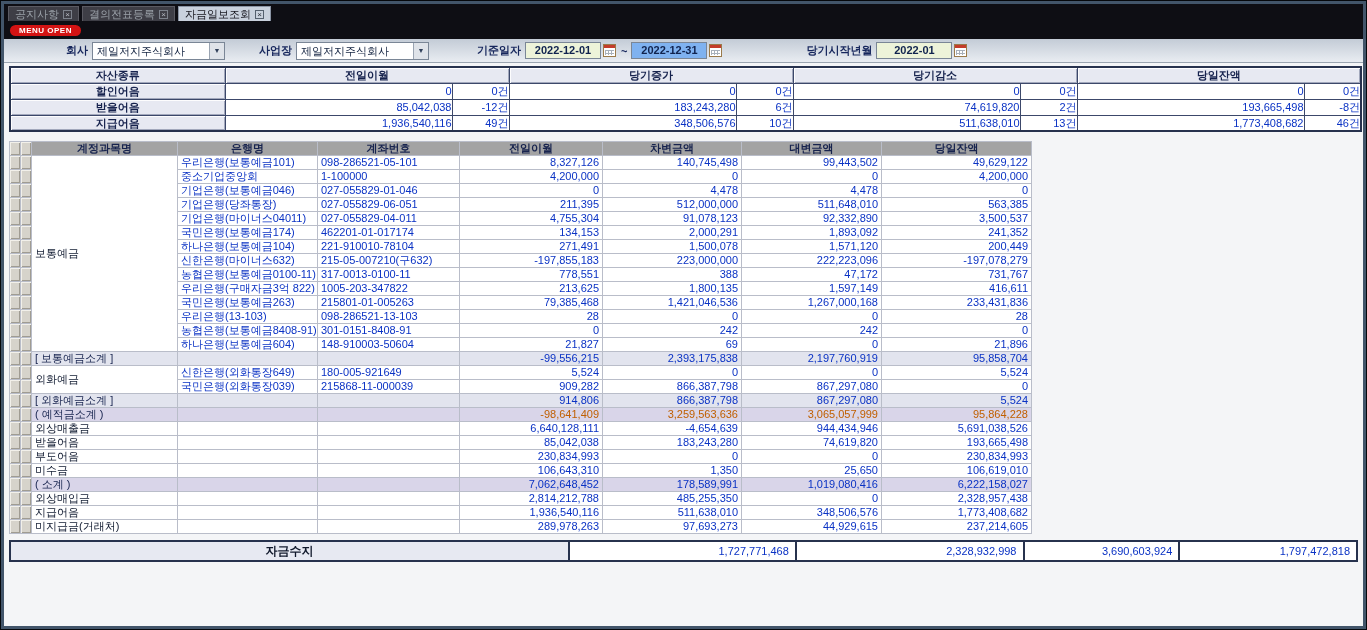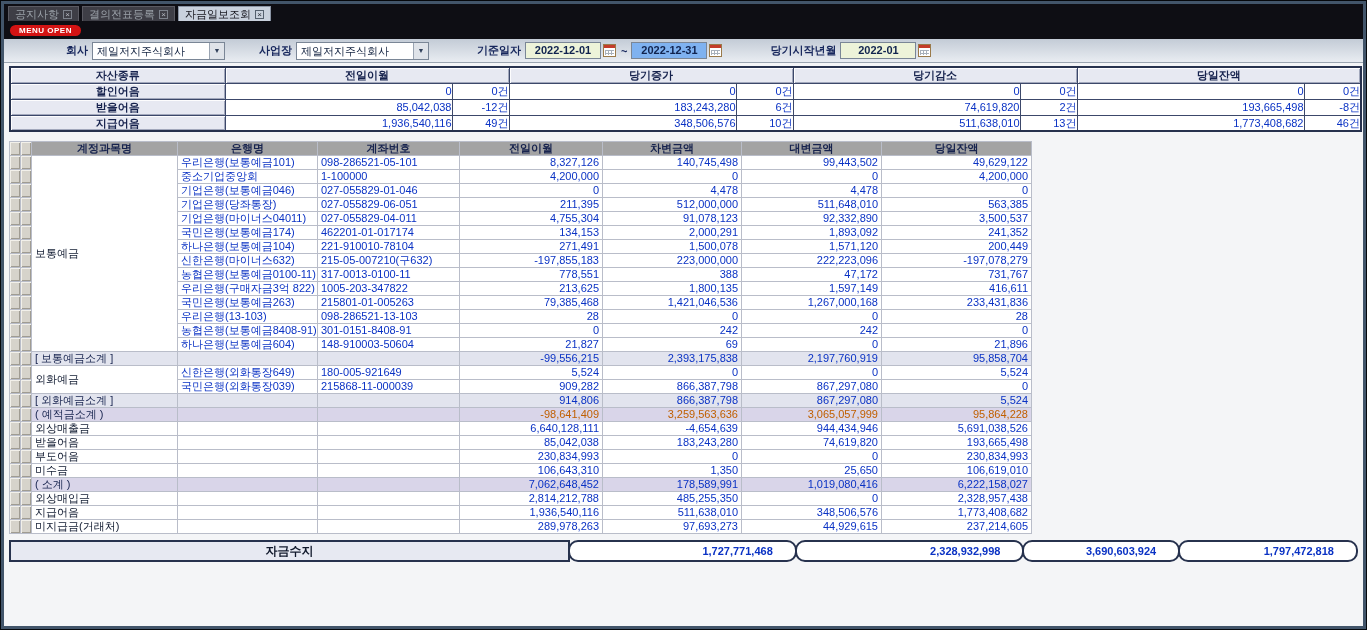--- a/index.html
+++ b/index.html
@@ -12,21 +12,21 @@
   .tab { height:15px; display:flex; align-items:center; gap:4px; padding:0 6px; font-size:11px; background:#3e3e46; color:#9aa0a8; border:1px solid #5a5a62; border-bottom:none; cursor:default; white-space:nowrap; }
   .tab.active { background:#c9d1dd; color:#16161e; border-color:#8a94a4; }
   .tab-close { width:9px; height:9px; line-height:8px; font-size:8px; text-align:center; border:1px solid #7d828c; color:#b6bac2; display:inline-block; }
   .tab.active .tab-close { border-color:#55606e; color:#2a2f38; }
 
   .menustrip { height:18px; background:#0e0e14; display:flex; align-items:center; padding-left:6px; flex:0 0 auto; }
   .menu-open { background:#d31313; color:#fff; font-size:8px; font-weight:bold; padding:1px 9px; border-radius:7px; letter-spacing:.5px; }
 
   .filterbar { height:24px; background:linear-gradient(#c3cbd6,#e9edf2); border-bottom:1px solid #9aa4b0; display:flex; align-items:center; font-size:11px; color:#16265c; flex:0 0 auto; padding-left:62px; }
   .flabel { font-weight:bold; white-space:nowrap; }
-  .ml34 { margin-left:34px; } .ml48 { margin-left:48px; } .ml64 { margin-left:48px; }
+  .ml34 { margin-left:34px; } .ml48 { margin-left:48px; } .ml64 { margin-left:84px; }
   .combo { width:133px; height:18px; background:#fff; border:1px solid #7a8696; display:flex; align-items:flex-end; justify-content:space-between; padding-left:4px; margin-left:4px; color:#10203e; overflow:hidden; white-space:nowrap; }
   .combo-arrow { width:15px; height:16px; flex:0 0 auto; background:#dfe3e9; border-left:1px solid #9aa4b2; font-size:7px; color:#30405a; display:flex; align-items:center; justify-content:center; }
   .datebox { width:76px; height:17px; border:1px solid #7a8696; background:#edf3d9; color:#10234e; font-weight:bold; text-align:center; line-height:15px; margin-left:4px; }
   .datebox.selected { background:#7fb2f0; }
   .cal { width:13px; height:13px; border:1px solid #9a7a4a; background:#fff; margin-left:2px; position:relative; display:inline-block; flex:0 0 auto; }
   .cal::before { content:''; position:absolute; left:0; right:0; top:0; height:3px; background:#c43c2a; }
   .cal::after { content:''; position:absolute; left:1px; right:1px; top:5px; bottom:1px;
     background-image:linear-gradient(#a8b0ba 1px,transparent 1px),linear-gradient(90deg,#a8b0ba 1px,transparent 1px); background-size:3px 3px; }
   .tilde { margin-left:5px; font-weight:bold; }
 
@@ -52,21 +52,21 @@
   .r-subtotal td { background:#e2e4ee; }
   .r-subtotal .c-label { color:#17234e; }
   .r-total td { background:#d9d5e9; }
   .r-total .c-label { color:#17234e; }
   .acc-orange .c-num { color:#c05f00; }
 
   .footer { display:flex; margin-top:6px; flex:0 0 auto; }
   .f-box { border:2px solid #27324e; height:22px; background:#fff; font-size:11px; }
   .f-box + .f-box { margin-left:-2px; }
   .f-label { width:562px; background:#e7e9f2; color:#0f172a; font-weight:bold; font-size:12px; text-align:center; line-height:18px; }
-  .f-cell { line-height:18px; text-align:right; padding-right:22px; color:#0a32c4; font-weight:bold;border-radius:10px; }
+  .f-cell { line-height:18px; text-align:right; padding-right:6px; color:#0a32c4; font-weight:normal; }
   .f-c1 { width:229px; } .f-c2 { width:230px; } .f-c3 { width:158px; } .f-c4 { width:180px; }
 </style>
 </head>
 <body>
 
 <div class="window">
   <div class="inner">
 
     <div class="tabbar">
       <div class="tab">

